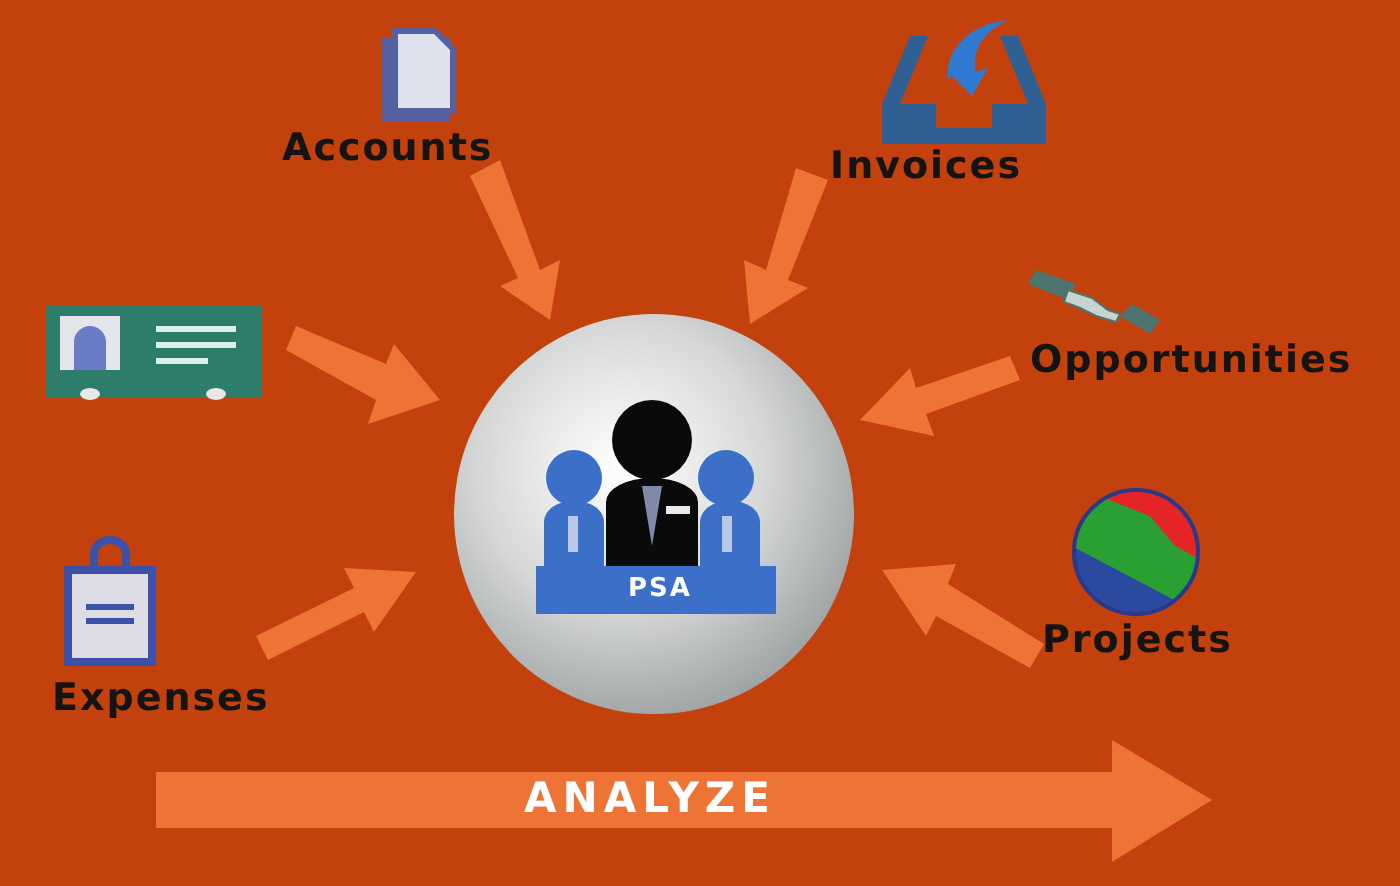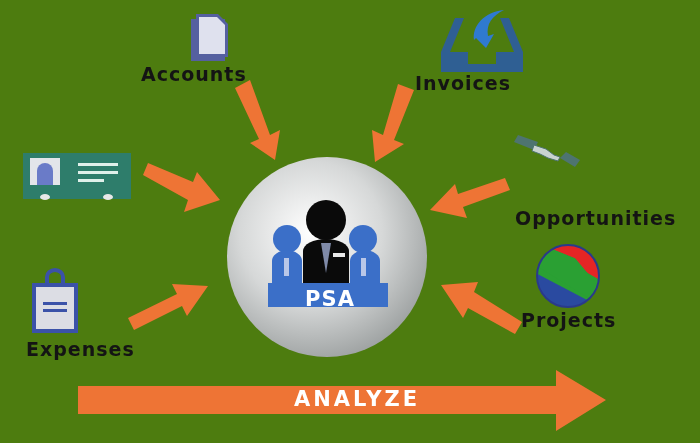--- a/index.html
+++ b/index.html
@@ -1,20 +1,20 @@
 <!DOCTYPE html>
 <html><head>
 <meta charset="utf-8">
 <style>
   html,body{margin:0;padding:0;background:#ffffff;}
-  #stage{position:relative;width:700px;height:443px;overflow:hidden;background:#4d7c0f;font-family:"DejaVu Sans","Liberation Sans",sans-serif;}
+  #stage{position:relative;width:700px;height:443px;overflow:hidden;background:#c2410c;font-family:"DejaVu Sans","Liberation Sans",sans-serif;}
   .lbl{position:absolute;font-size:19px;font-weight:bold;color:#141414;letter-spacing:1px;white-space:nowrap;}
   svg{position:absolute;left:0;top:0;}
-  .psa-text{position:absolute;left:300px;top:287px;width:60px;text-align:center;color:#ffffff;font-weight:bold;font-size:21px;letter-spacing:1px;}
-  .analyze-text{position:absolute;left:230px;top:387px;width:190px;text-align:right;color:#ffffff;font-weight:bold;font-size:21px;letter-spacing:3px;}
+  .psa-text{position:absolute;left:300px;top:287px;width:60px;text-align:center;color:#ffffff;font-weight:bold;font-size:13px;letter-spacing:1px;}
+  .analyze-text{position:absolute;left:230px;top:387px;width:190px;text-align:center;color:#ffffff;font-weight:bold;font-size:21px;letter-spacing:3px;}
 </style>
 </head>
 <body>
 
 <div id="stage">
   <svg width="700" height="443" viewBox="0 0 700 443">
     <defs>
       <radialGradient id="sphere" cx="42%" cy="38%" r="65%">
         <stop offset="0%" stop-color="#ffffff"></stop>
         <stop offset="55%" stop-color="#d6d8d8"></stop>
@@ -106,19 +106,19 @@
         <polygon points="530,262 530,240 600,280 610,300 610,312 530,270" fill="#2aa033"></polygon>
         <polygon points="530,262 592,300 610,305 610,300 575,258 530,240" fill="#2aa033"></polygon>
         <polygon points="530,240 610,240 610,282 575,258" fill="#e52525"></polygon>
       </g>
       <circle cx="568" cy="276" r="31" fill="none" stroke="#2a3a8a" stroke-width="2"></circle>
     </g>
   </svg>
 
   <div class="lbl" style="left:141px;top:63px;">Accounts</div>
   <div class="lbl" style="left:415px;top:72px;">Invoices</div>
-  <div class="lbl" style="left:515px;top:169px;margin-top:38px;">Opportunities</div>
+  <div class="lbl" style="left:515px;top:169px;">Opportunities</div>
   <div class="lbl" style="left:26px;top:338px;">Expenses</div>
   <div class="lbl" style="left:521px;top:309px;">Projects</div>
 
   <div class="psa-text">PSA</div>
   <div class="analyze-text">ANALYZE</div>
 </div>
 
 </body></html>

